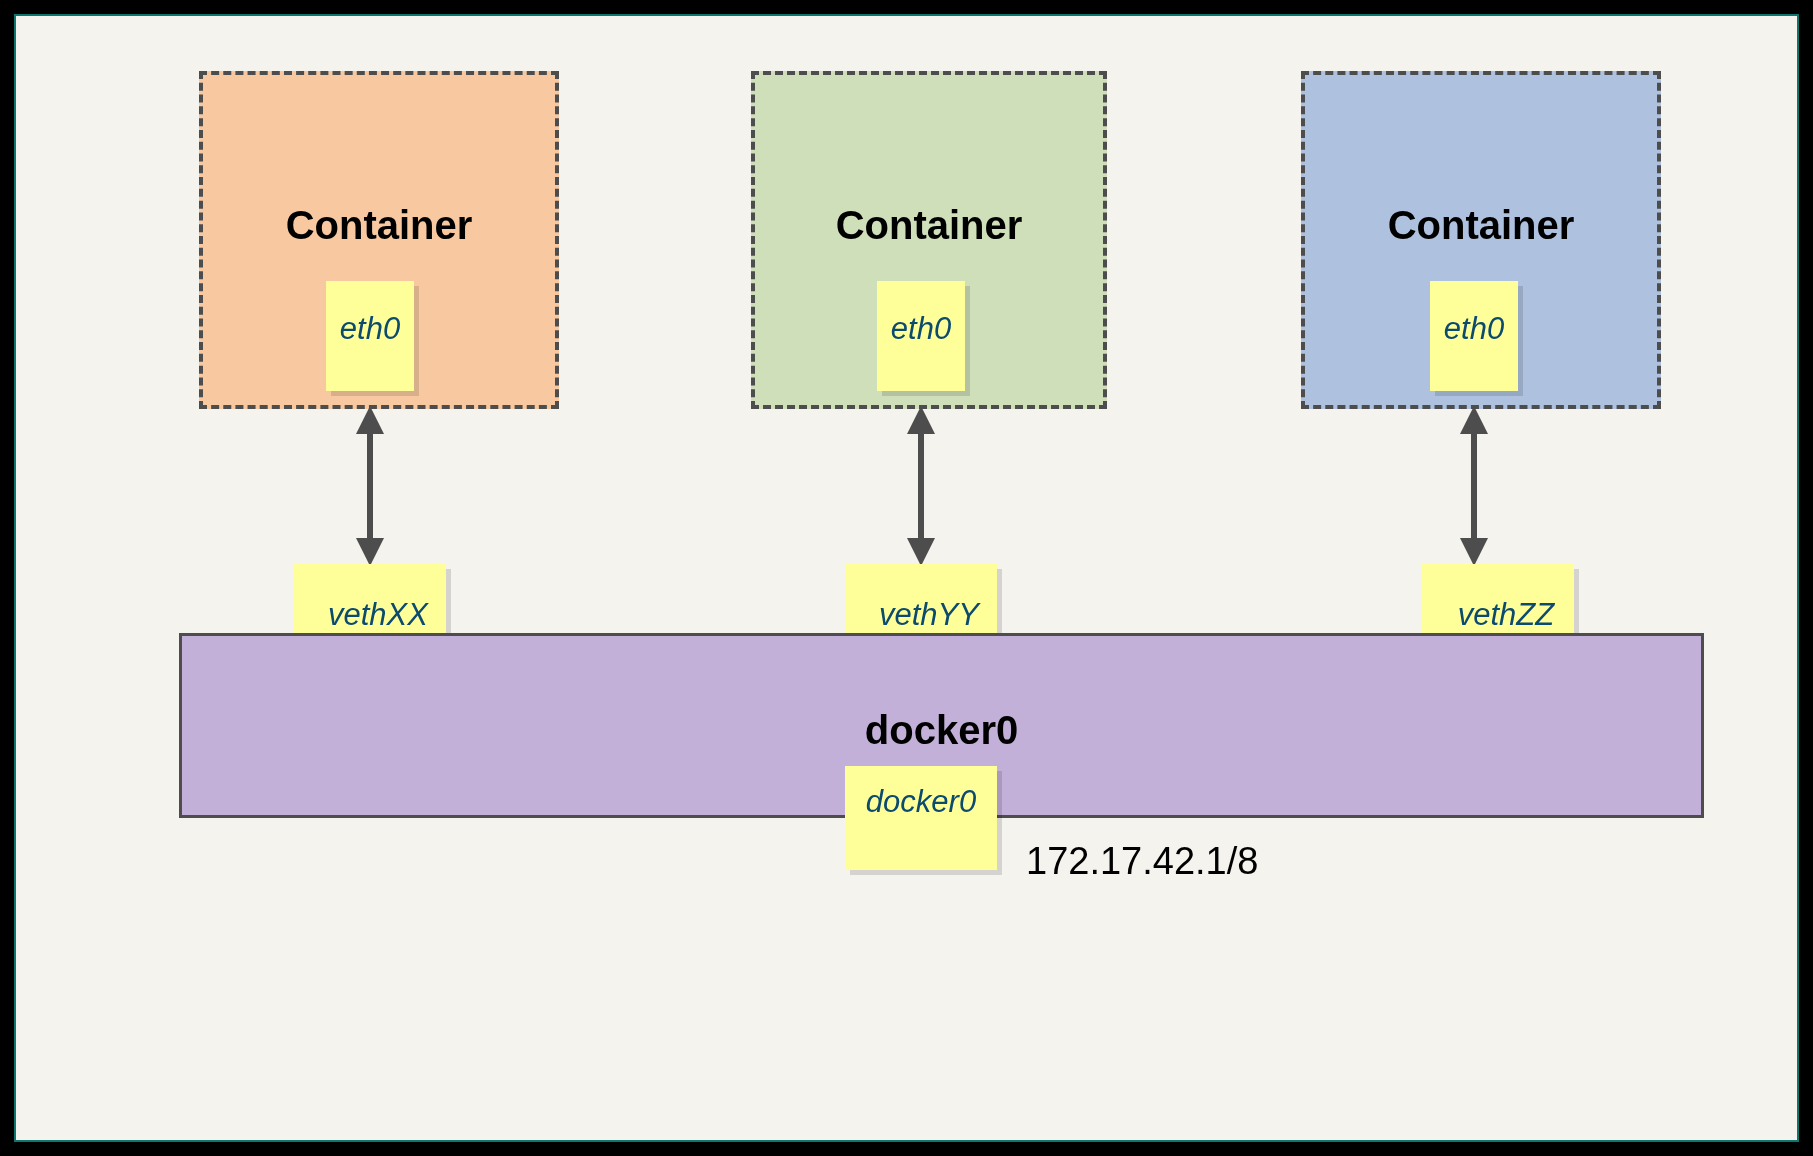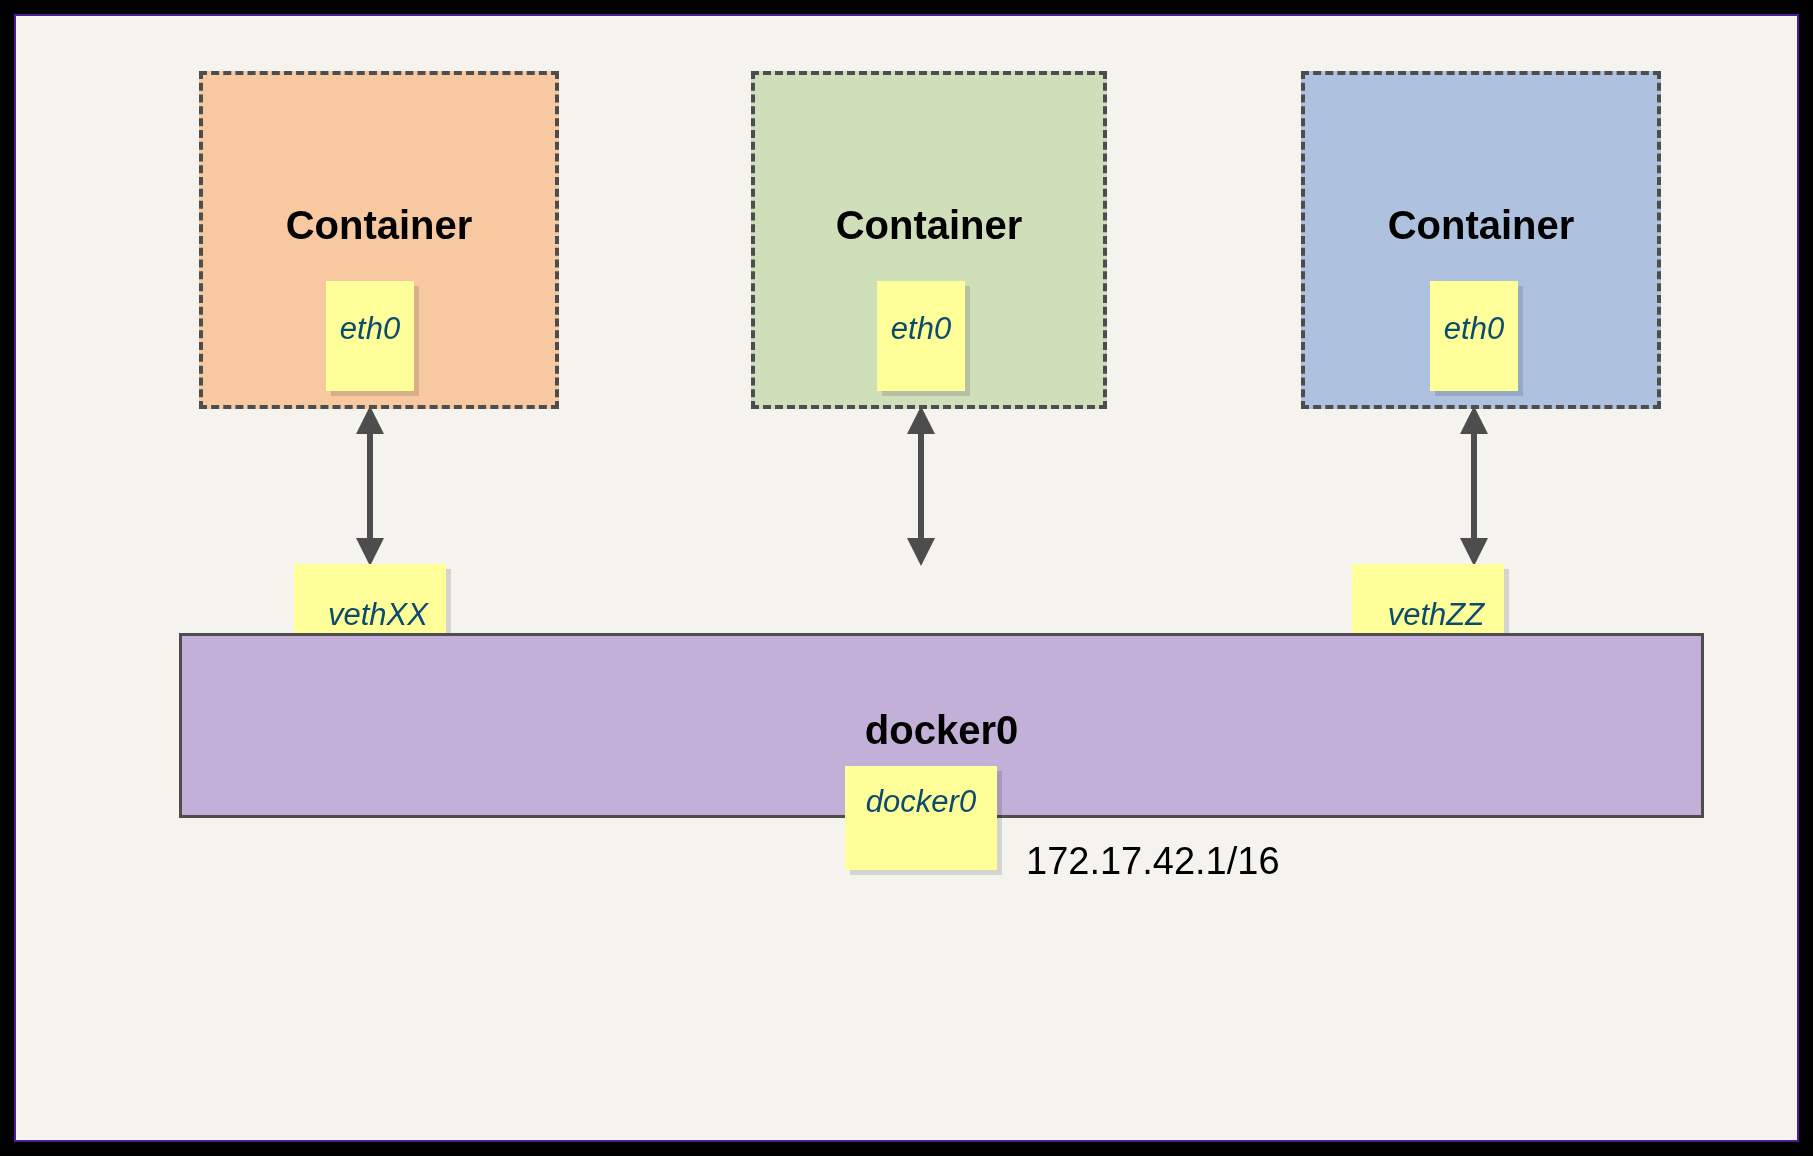--- a/index.html
+++ b/index.html
@@ -10,21 +10,21 @@
     width:1813px;height:1156px;
     box-sizing:border-box;
     background:#000000;
     padding:14px;
   }
   #canvas{
     position:relative;
     width:100%;height:100%;
     background:#f4f3ee;
     box-sizing:border-box;
-    border:2px solid #4c1d95;
+    border:2px solid #0f766e;
     overflow:hidden;
   }
 
   
   .container-box{
     position:absolute;
     box-sizing:border-box;
     border:4px dashed #4d4d4d;
   }
   .container-title{
@@ -155,45 +155,48 @@
     </div>
 
     <div class="arrow" style="left:885px; top:390px; height:160px;">
       <svg width="40" height="160" viewBox="0 0 40 160" xmlns="http://www.w3.org/2000/svg">
         <line x1="20" y1="12" x2="20" y2="148" stroke="#4d4d4d" stroke-width="6"></line>
         <polygon points="20,0 34,28 6,28" fill="#4d4d4d"></polygon>
         <polygon points="20,160 34,132 6,132" fill="#4d4d4d"></polygon>
       </svg>
     </div>
 
+    <div class="iface veth" style="left:829px; top:548px;">
+      <span>vethYY</span>
+    </div>
 
     <div class="container-box" style="left:1285px; top:55px; width:360px; height:338px; background:#aec2e0;">
       <div class="container-title">Container</div>
     </div>
     <div class="iface eth0" style="left:1414px; top:265px;">
       <span>eth0</span>
     </div>
 
     <div class="arrow" style="left:1438px; top:390px; height:160px;">
       <svg width="40" height="160" viewBox="0 0 40 160" xmlns="http://www.w3.org/2000/svg">
         <line x1="20" y1="12" x2="20" y2="148" stroke="#4d4d4d" stroke-width="6"></line>
         <polygon points="20,0 34,28 6,28" fill="#4d4d4d"></polygon>
         <polygon points="20,160 34,132 6,132" fill="#4d4d4d"></polygon>
       </svg>
     </div>
 
-    <div class="iface veth" style="left:1336px; top:548px;">
+    <div class="iface veth" style="left:1406px; top:548px;">
       <span>vethZZ</span>
     </div>
 
     <div id="docker0-bar">
       <div id="docker0-bar-label">docker0</div>
     </div>
 
     <div class="iface docker0-box" style="left:829px; top:750px;">
       <span>docker0</span>
     </div>
 
-    <div id="ip-label">172.17.42.1/16</div>
+    <div id="ip-label">172.17.42.1/8</div>
 
 
   </div>
 </div>
 
 </body></html>

